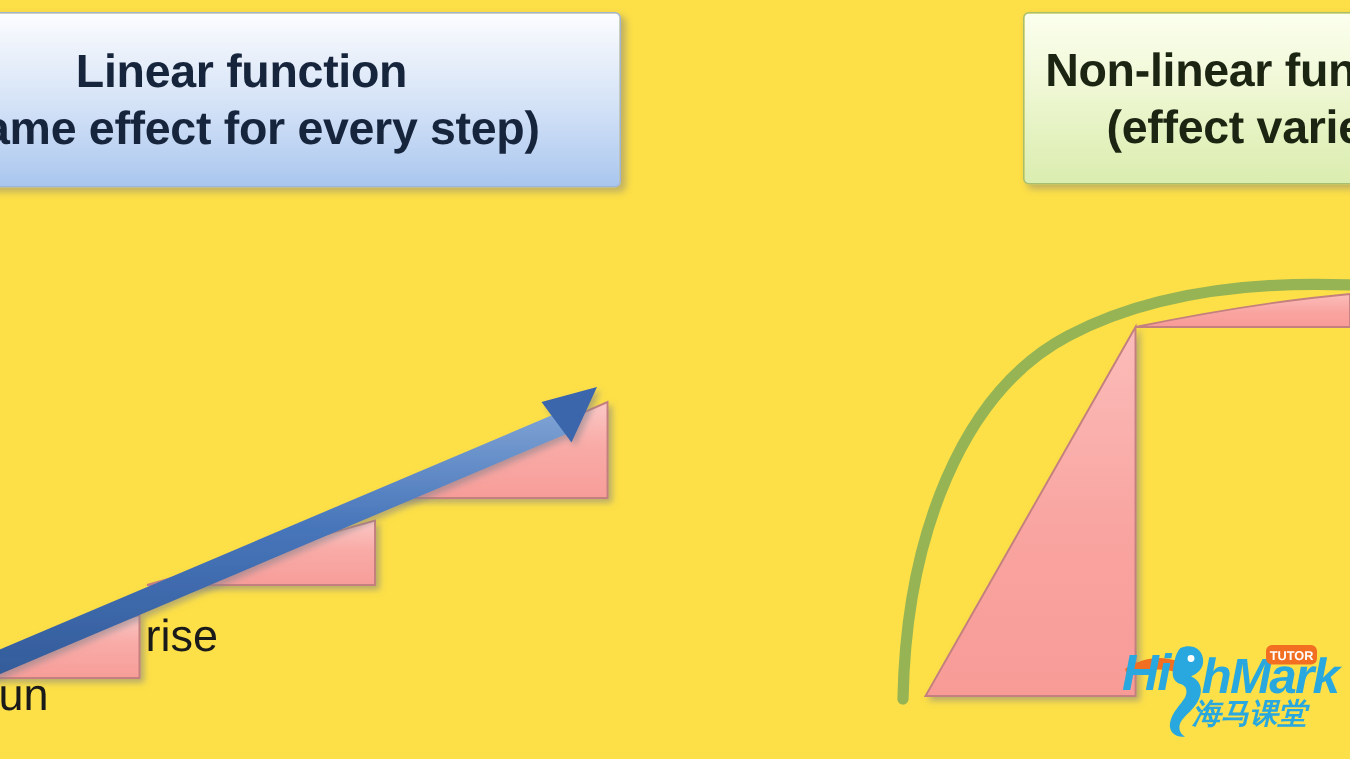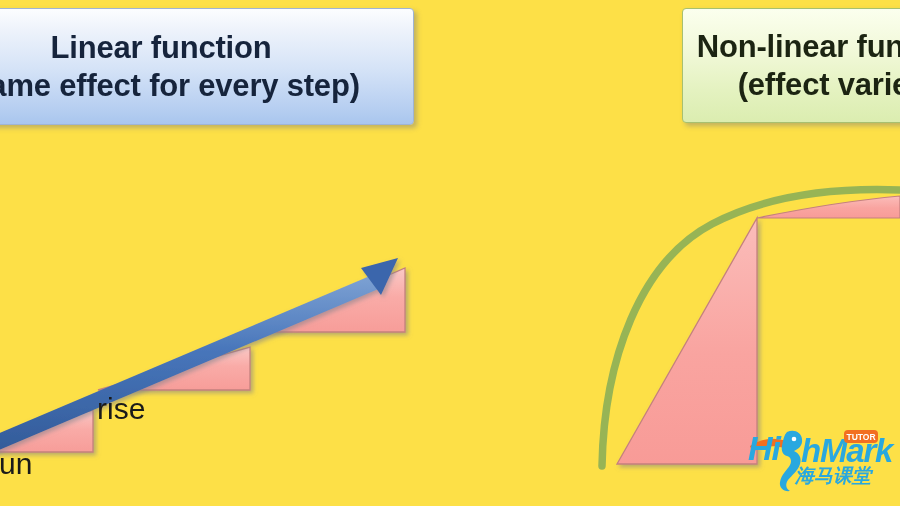--- a/index.html
+++ b/index.html
@@ -77,21 +77,21 @@
   }
 
   
   .slope-label {
     position: absolute;
     color: #1a1a1a;
     font-size: 30px;
     font-weight: normal;
     white-space: nowrap;
   }
-  #label-rise { left: 97px; top: 392px; }
+  #label-rise { left: 97px; top: 408px; }
   #label-run  { left: -11px; top: 447px; }
 
   
   #watermark {
     position: absolute;
     left: 748px;
     top: 418px;
     width: 152px;
     height: 80px;
     pointer-events: none;

